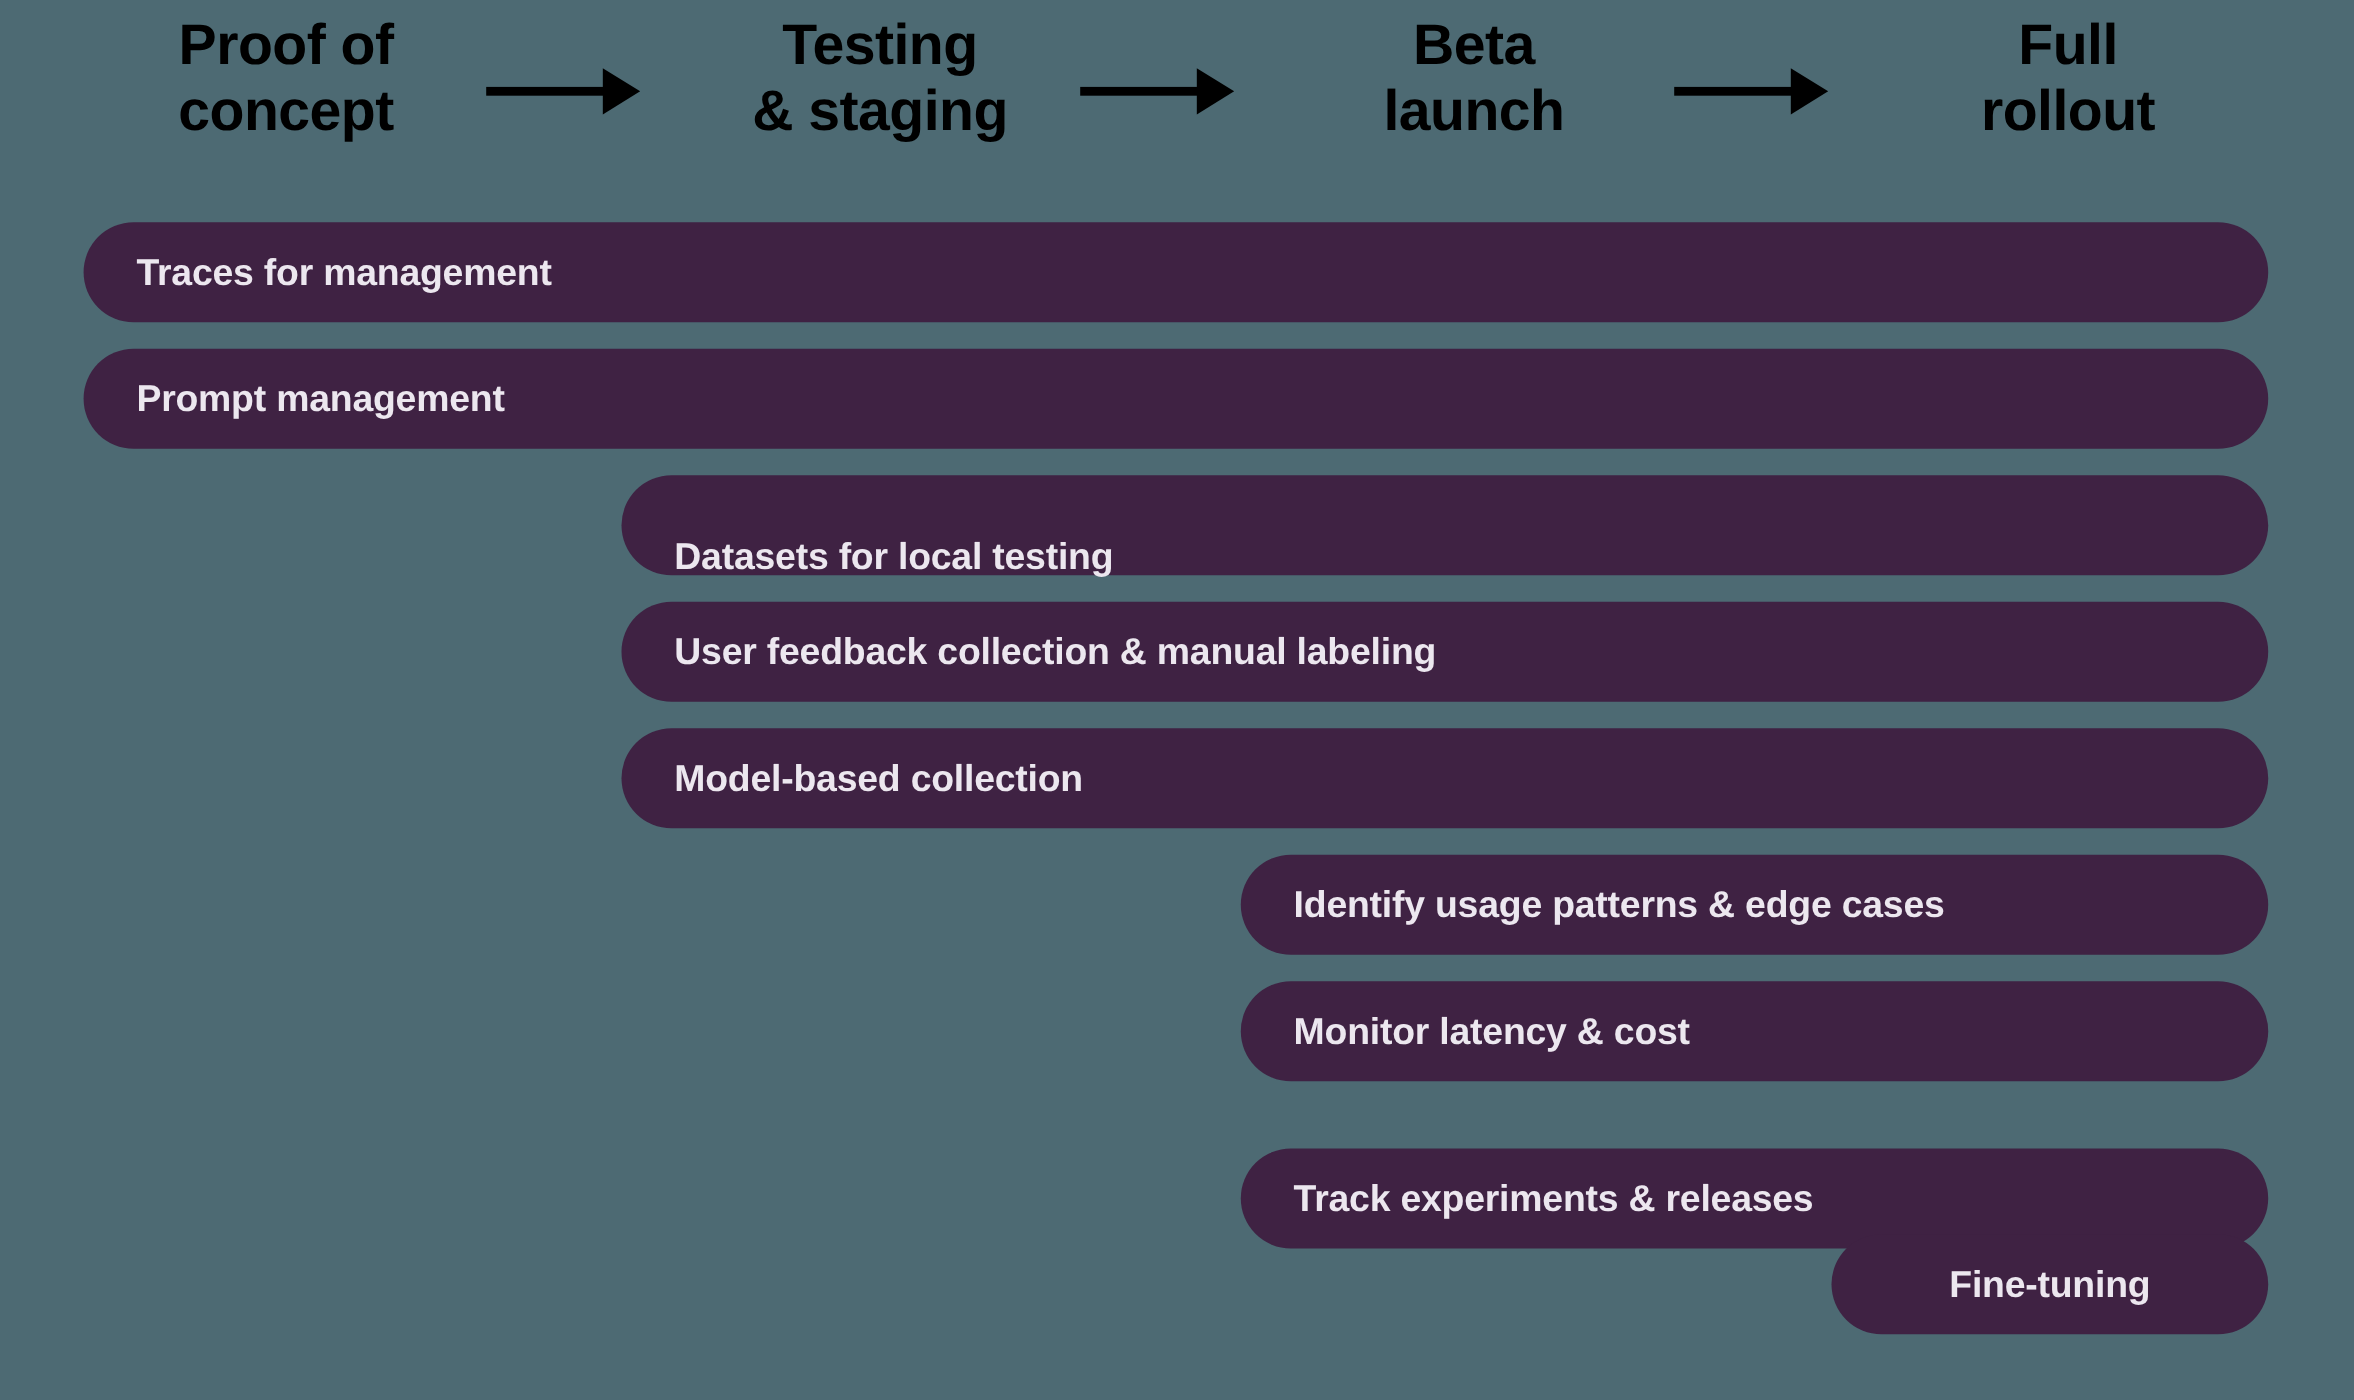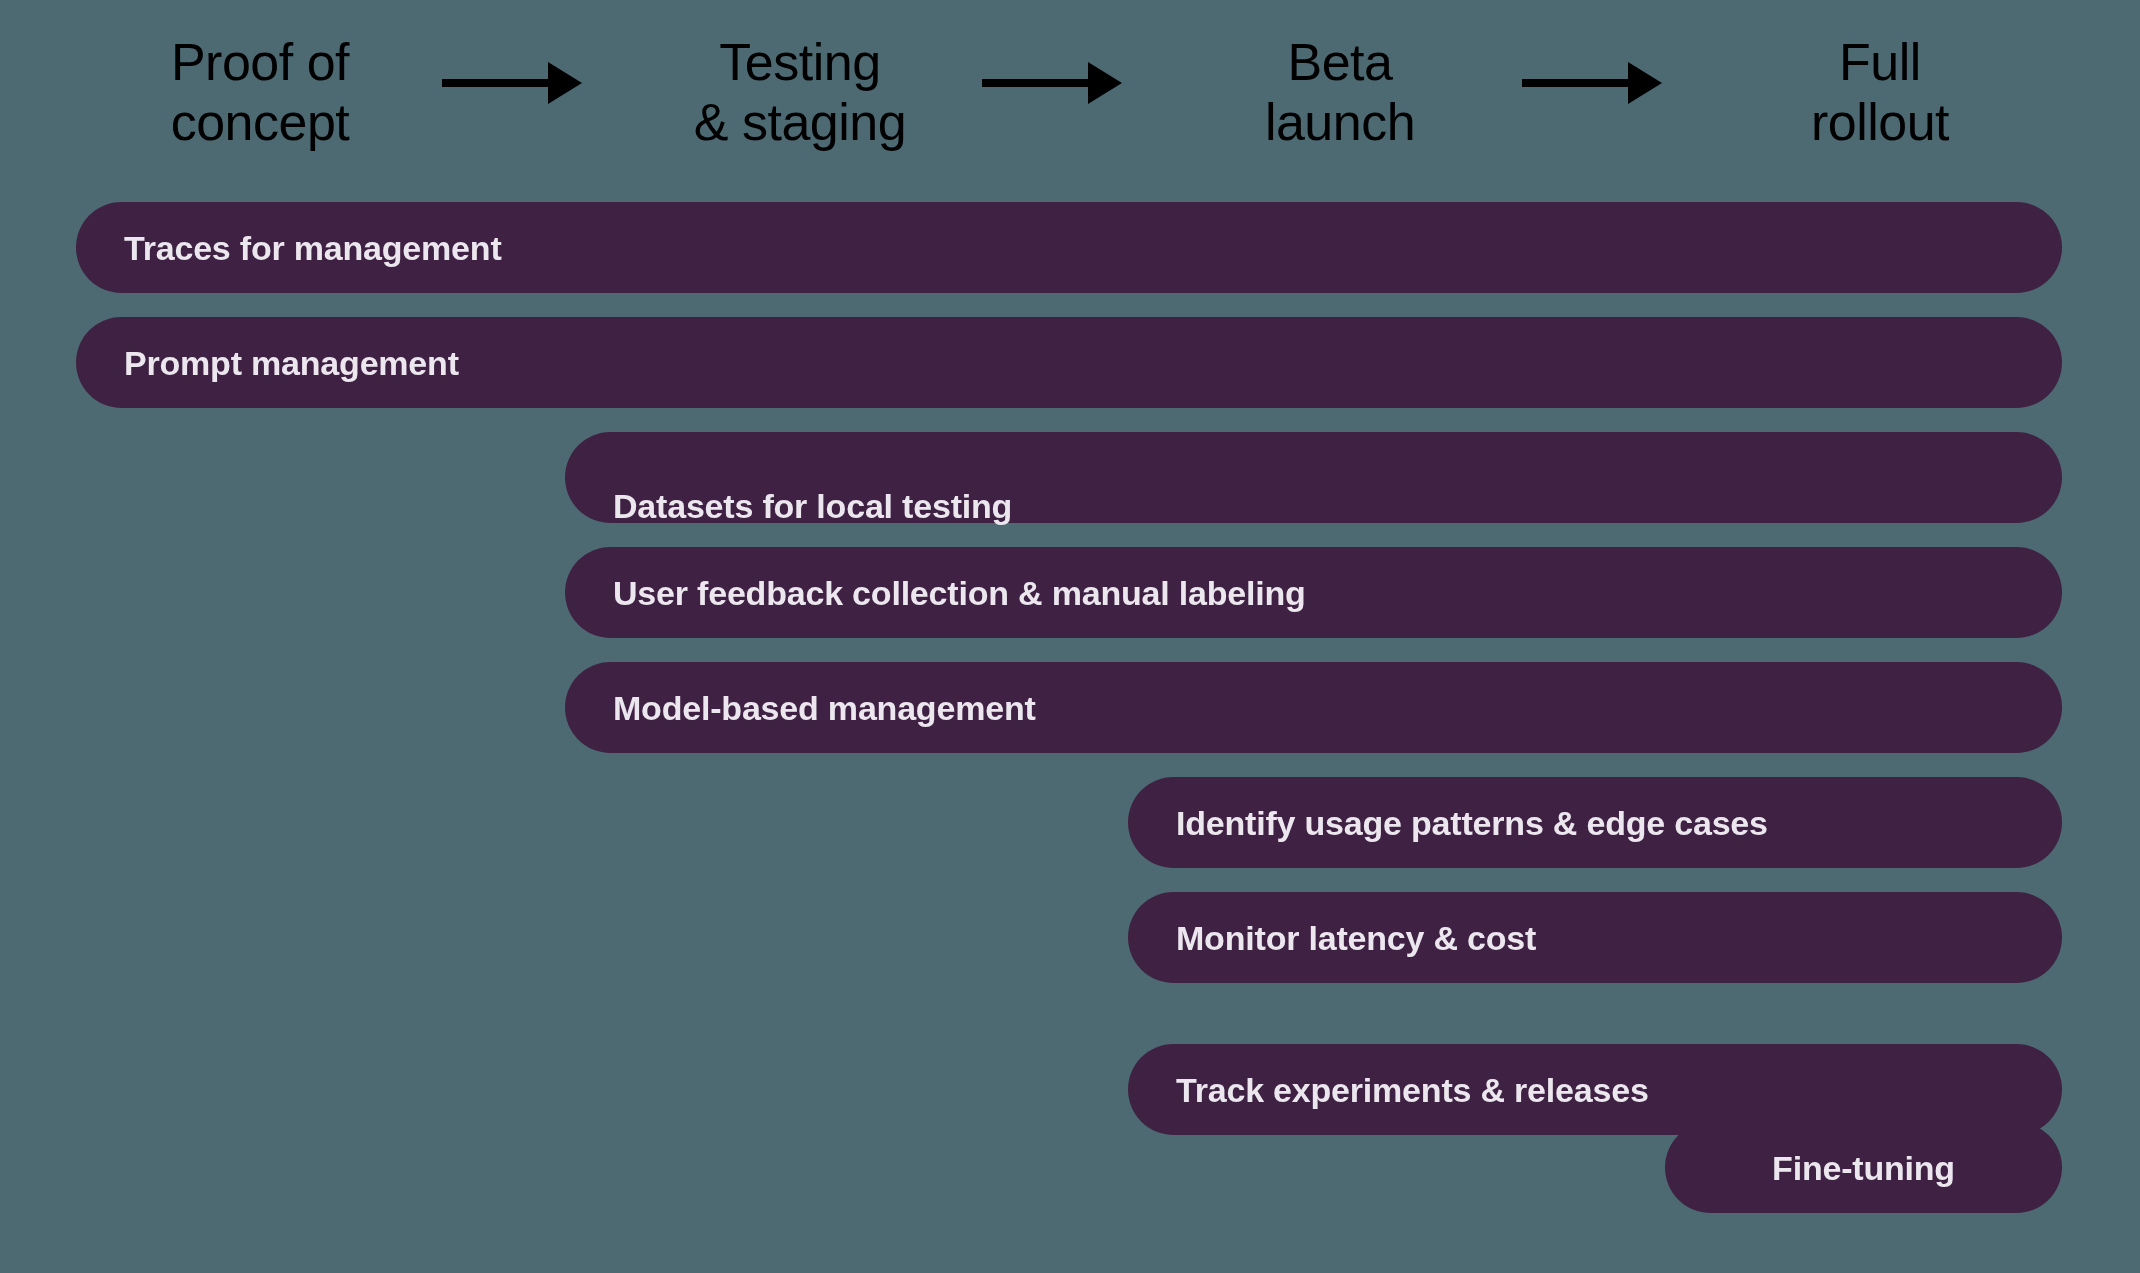--- a/index.html
+++ b/index.html
@@ -20,25 +20,25 @@
   
   #stage-header {
     position: absolute;
     left: 0;
     top: 0;
     width: 2140px;
     height: 160px;
   }
   .stage-label {
     position: absolute;
-    top: 33px;
+    top: 12px;
     text-align: center;
     color: #000000;
     font-size: 52px;
-    font-weight: 400;
+    font-weight: 700;
     line-height: 1.15;
     letter-spacing: -0.5px;
     white-space: pre-line;
   }
   .stage-arrow {
     position: absolute;
     top: 62px;
     height: 42px;
   }
   .stage-arrow .shaft {
@@ -114,21 +114,21 @@
       <div class="bar align-left" style="left: 76px; top: 317px; width: 1986px;">
         <span class="bar-label">Prompt management</span>
       </div>
       <div class="bar align-left" style="left: 565px; top: 432px; width: 1497px; align-items: flex-end;">
         <span class="bar-label">Datasets for local testing</span>
       </div>
       <div class="bar align-left" style="left: 565px; top: 547px; width: 1497px;">
         <span class="bar-label">User feedback collection &amp; manual labeling</span>
       </div>
       <div class="bar align-left" style="left: 565px; top: 662px; width: 1497px;">
-        <span class="bar-label">Model-based management</span>
+        <span class="bar-label">Model-based collection</span>
       </div>
       <div class="bar align-left" style="left: 1128px; top: 777px; width: 934px;">
         <span class="bar-label">Identify usage patterns &amp; edge cases</span>
       </div>
       <div class="bar align-left" style="left: 1128px; top: 892px; width: 934px;">
         <span class="bar-label">Monitor latency &amp; cost</span>
       </div>
       <div class="bar align-left" style="left: 1128px; top: 1007px; width: 934px; margin-top: 37px;">
         <span class="bar-label">Track experiments &amp; releases</span>
       </div>

